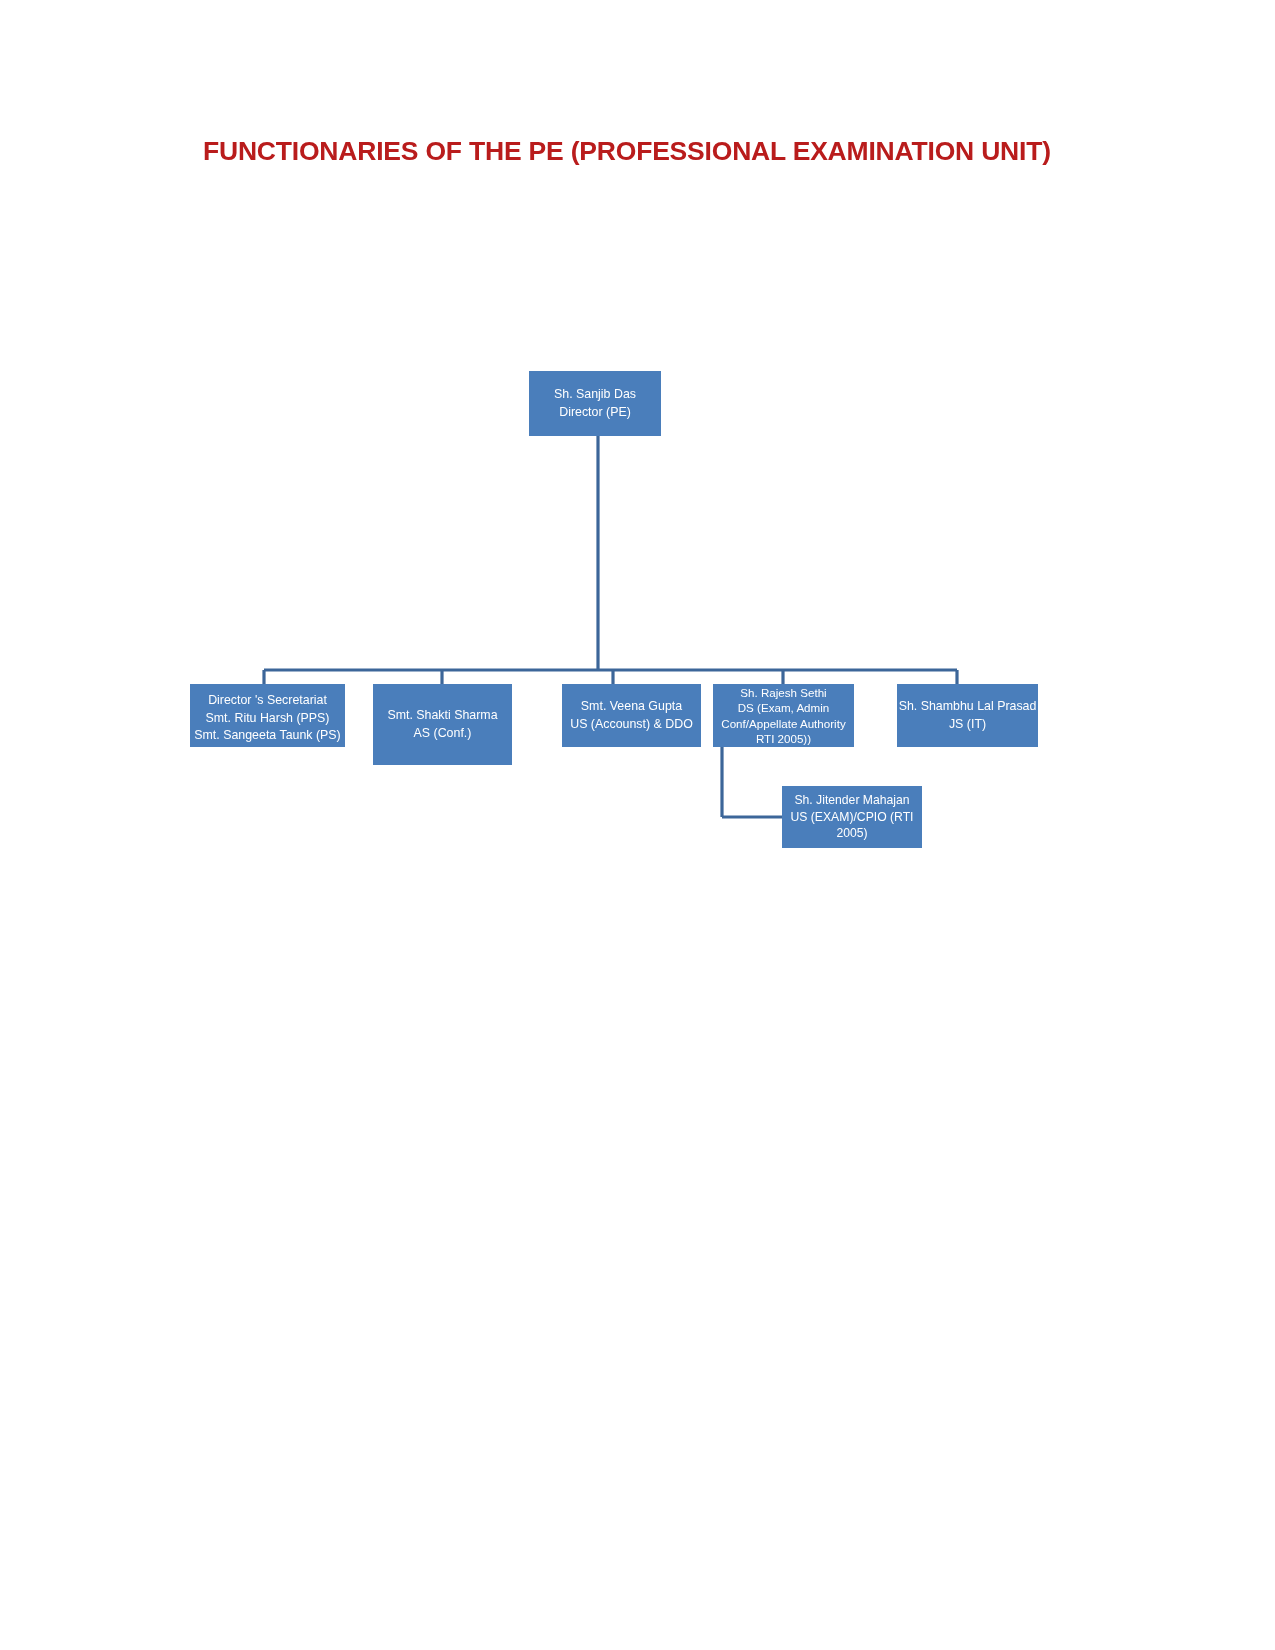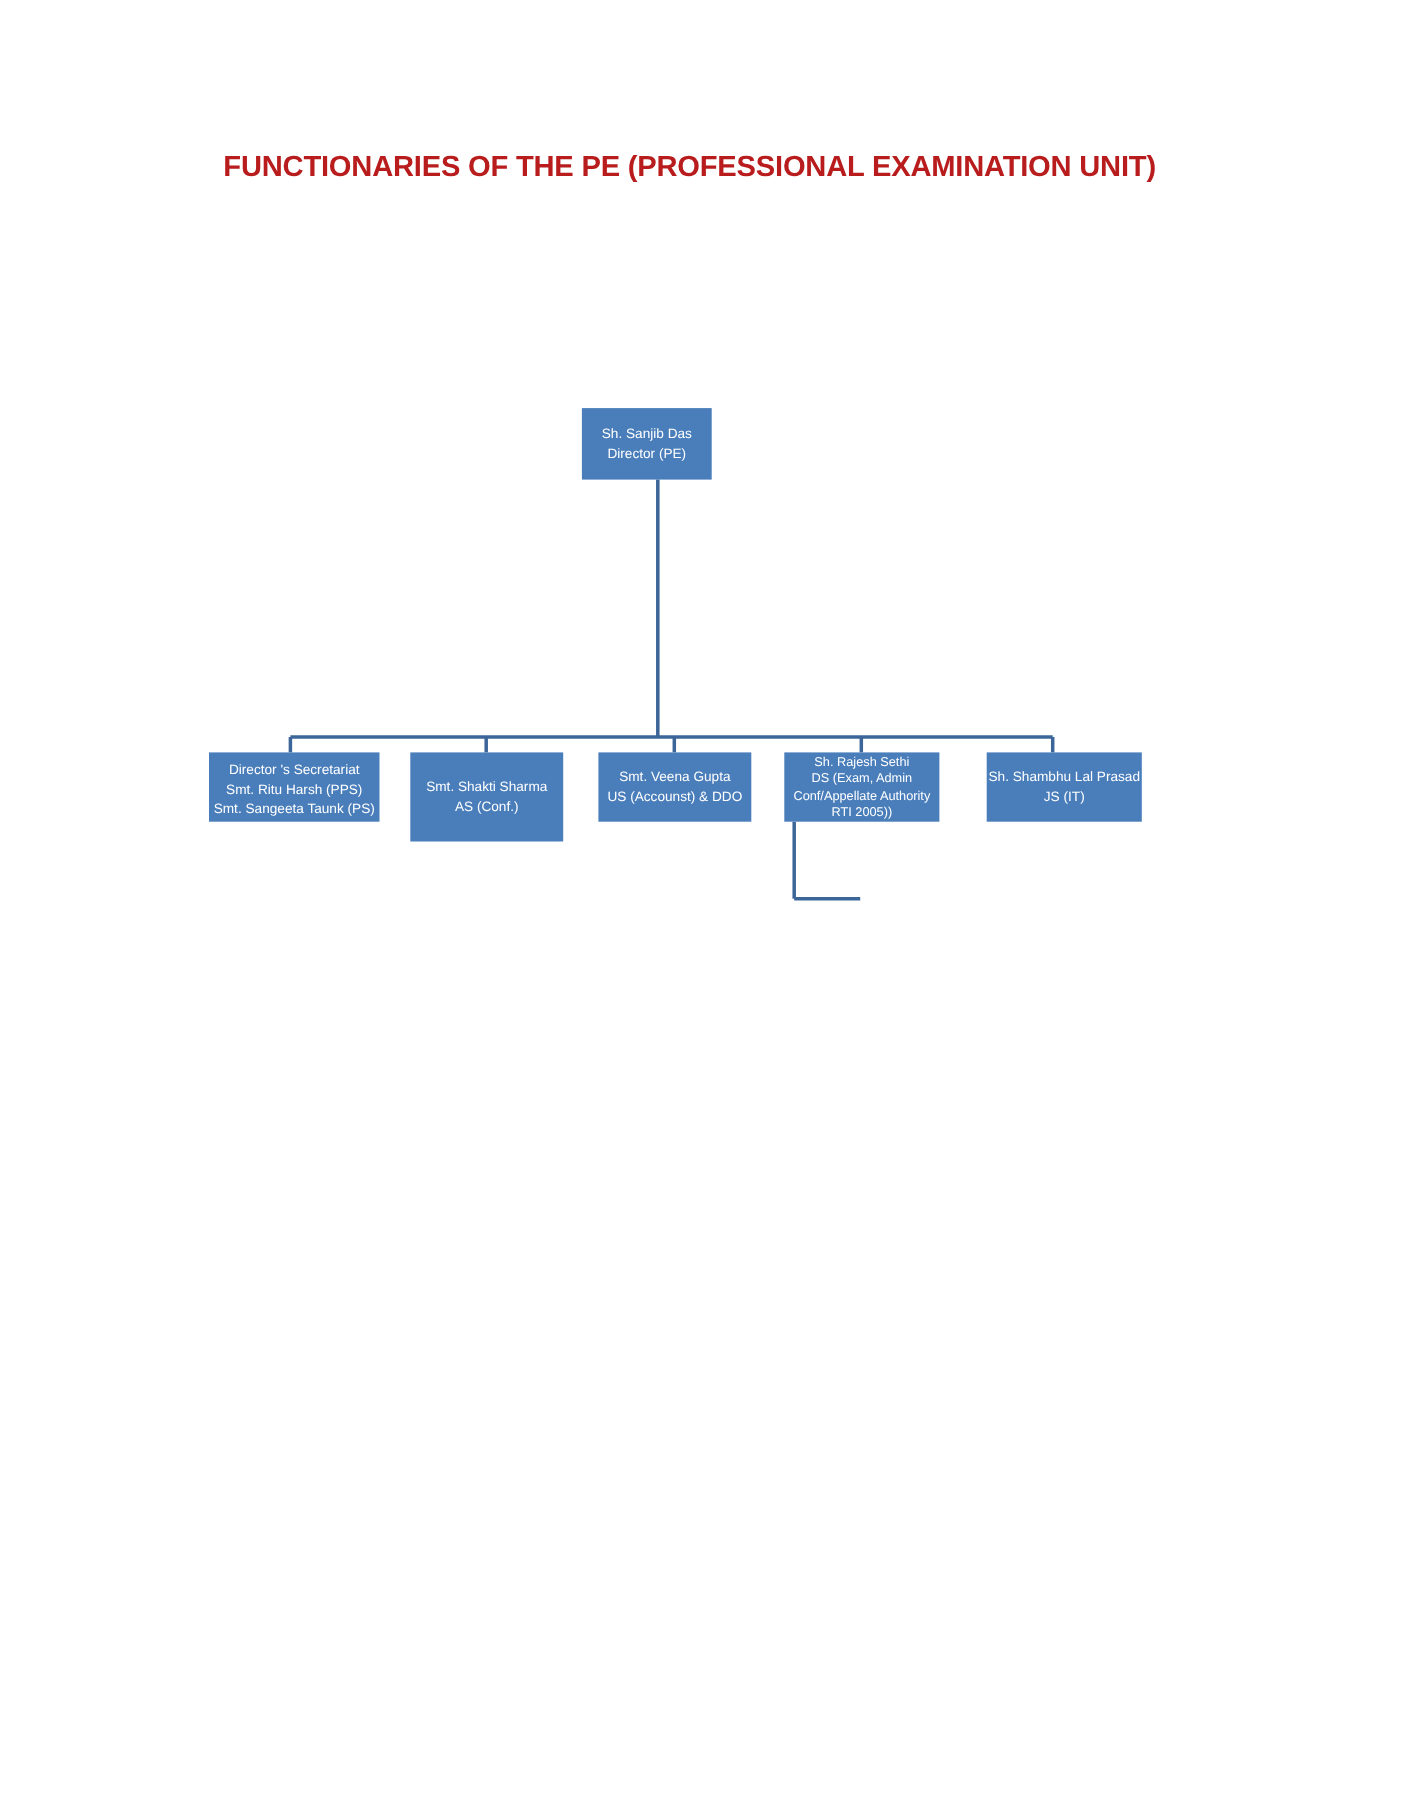--- a/index.html
+++ b/index.html
@@ -62,38 +62,38 @@
     padding: 2px 4px;
   }
   .node .line {
     display: block;
     white-space: nowrap;
   }
 
   #node-root {
     left: 529px;
     top: 371px;
-    width: 118px;
+    width: 132px;
     height: 65px;
   }
   #node-secretariat {
     left: 190px;
     top: 684px;
     width: 155px;
     height: 63px;
     justify-content: flex-end;
   }
   #node-conf {
     left: 373px;
     top: 684px;
     width: 139px;
     height: 81px;
   }
   #node-accounts {
-    left: 544px;
+    left: 562px;
     top: 684px;
     width: 139px;
     height: 63px;
   }
   #node-ds-exam {
     left: 713px;
     top: 684px;
     width: 141px;
     height: 63px;
   }
@@ -168,14 +168,19 @@
     <span class="line">DS (Exam, Admin</span>
     <span class="line">Conf/Appellate Authority</span>
     <span class="line">RTI 2005))</span>
   </div>
 
   <div class="node" id="node-js-it">
     <span class="line">Sh. Shambhu Lal Prasad</span>
     <span class="line">JS (IT)</span>
   </div>
 
+  <div class="node" id="node-us-exam">
+    <span class="line">Sh. Jitender Mahajan</span>
+    <span class="line">US (EXAM)/CPIO (RTI</span>
+    <span class="line">2005)</span>
+  </div>
 
 </div>
 
 </body></html>

